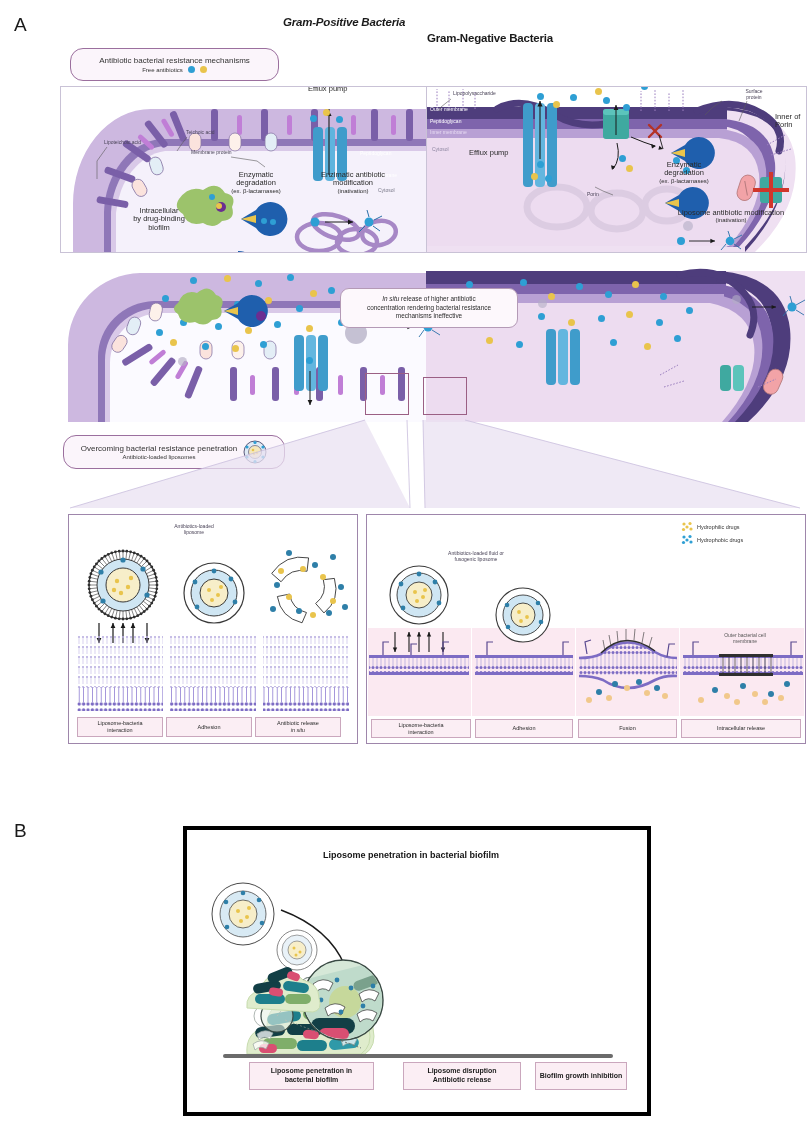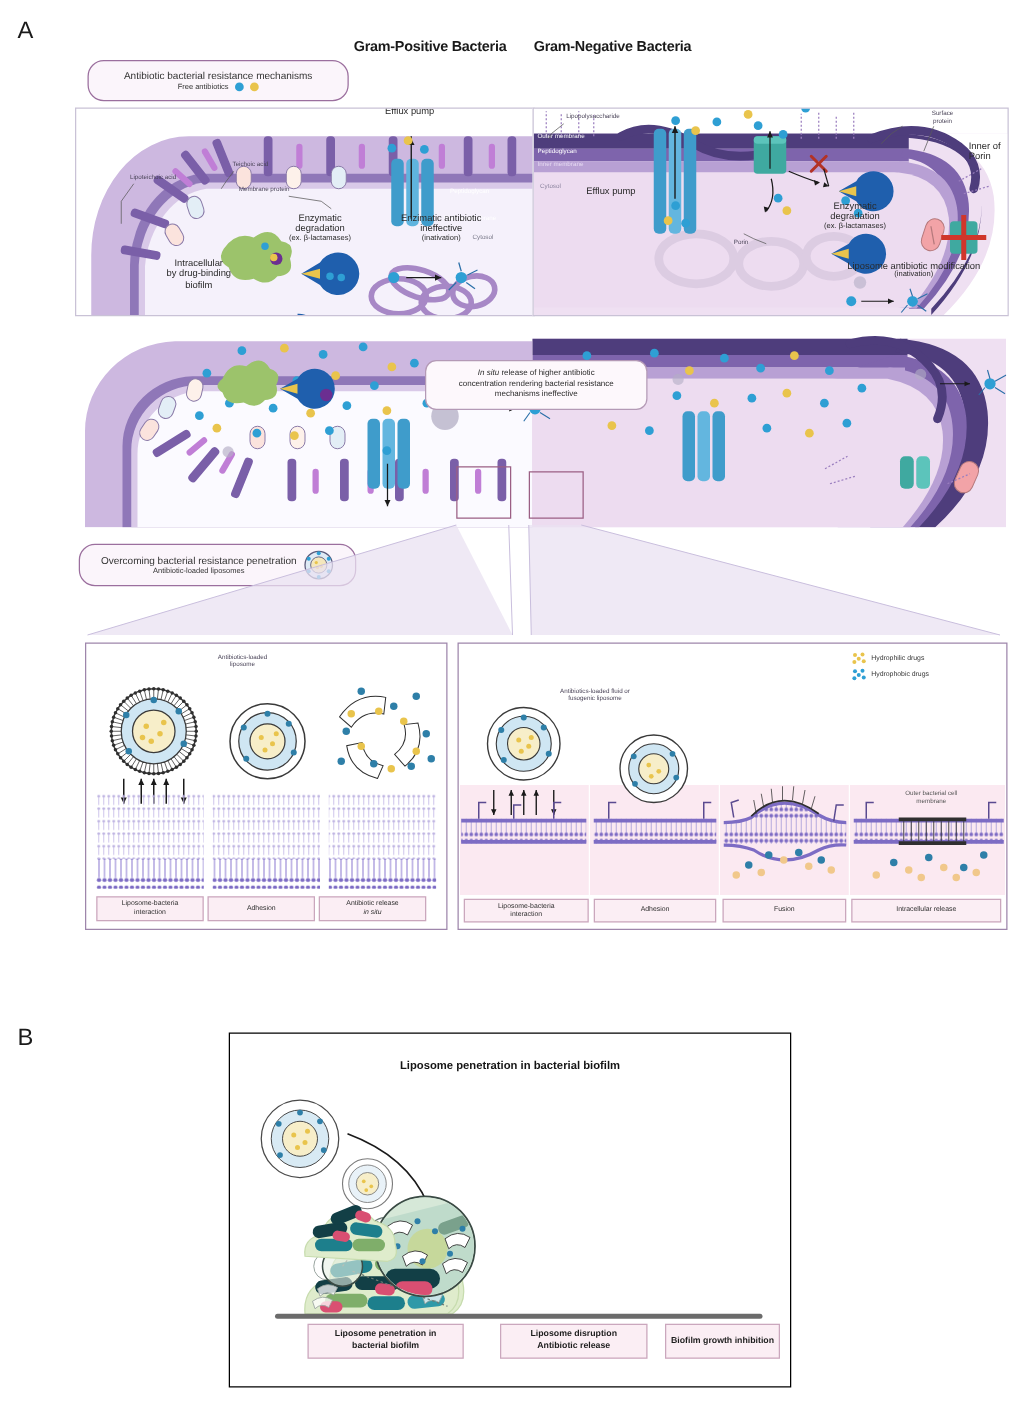--- a/index.html
+++ b/index.html
@@ -37,37 +37,37 @@
         line-height:1.25;display:flex;align-items:center;justify-content:center;
         text-align:center;color:#1d1d1d;box-sizing:border-box;}
 
   
   .bigbox{background:#ffffff;border:1px solid #9e86ab;}
 
   
   .legitem{display:flex;align-items:center;gap:3px;font-size:5.5px;color:#333;margin-bottom:2px;}
 
   
-  #secB{left:183px;top:826px;width:448px;height:282px;border:1px solid #000000;background:#fff;}
+  #secB{left:183px;top:826px;width:448px;height:282px;border:4px solid #000000;background:#fff;padding-left:12px;}
   .b-title{font-size:9px;font-weight:bold;color:#141414;}
 
   
   .dot{border-radius:50%;position:absolute;}
   .d-blue{background:#2e9fd4;}
   .d-yellow{background:#e9c44c;}
   .d-grey{background:#b3aec4;}
 
   svg{display:block;overflow:visible;}
 </style>
 </head>
 <body>
 
 <div class="abs panel-letter" style="left:14px;top:14px;">A</div>
 
-<div class="abs colhead" style="left:283px;top:32px;">Gram-Positive Bacteria</div>
+<div class="abs colhead" style="left:283px;top:16px;font-style:italic;">Gram-Positive Bacteria</div>
 <div class="abs colhead" style="left:427px;top:32px;">Gram-Negative Bacteria</div>
 
 <div class="abs white-cell" style="left:60px;top:86px;width:366px;height:165px;overflow:hidden;">
 
   <svg width="366" height="165" style="position:absolute;left:0;top:0;">
     <defs>
       <clipPath id="gpclip">
           <rect x="0" y="0" width="366" height="165"></rect>
         </clipPath>
     </defs>
@@ -182,21 +182,21 @@
   </svg>
 
   <div class="abs lbl ctr" style="left:150px;top:84px;width:90px;">
     <div>Enzymatic</div>
     <div>degradation</div>
     <div class="lbl-sm">(ex. β-lactamases)</div>
   </div>
 
   <div class="abs lbl ctr" style="left:237px;top:84px;width:110px;">
     <div>Enzimatic antibiotic</div>
-    <div>ineffective</div>
+    <div>modification</div>
     <div class="lbl-sm">(inativation)</div>
   </div>
 
   <svg class="abs" style="left:248px;top:120px;" width="90" height="30">
     <circle cx="6" cy="15" r="4.5" fill="#2e9fd4"></circle>
     <path d="M16,15 L44,15" stroke="#1a1a1a" stroke-width="1"></path>
     <path d="M44,15 l-5,-2.5 l0,5 z" fill="#1a1a1a"></path>
     <circle cx="60" cy="15" r="4.5" fill="#2e9fd4"></circle>
     <g stroke="#2a6fa8" stroke-width="1" fill="none">
       <path d="M60,10 L58,3"></path>

